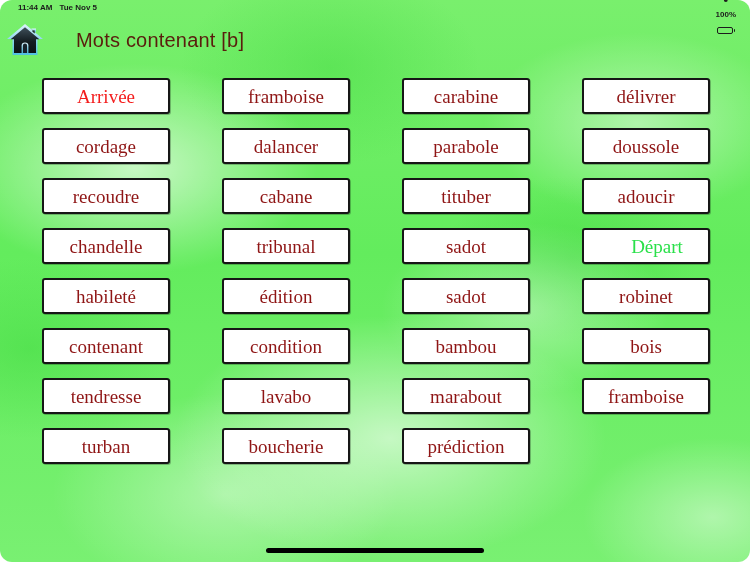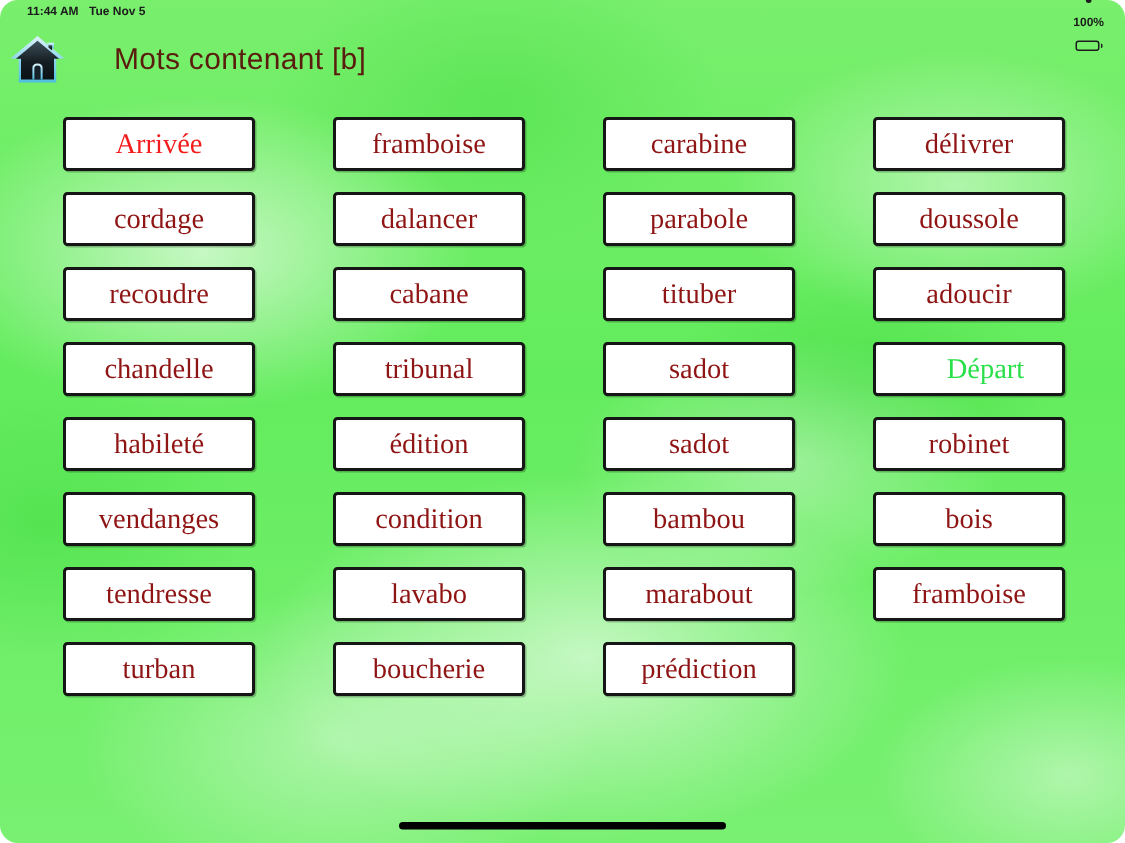--- a/index.html
+++ b/index.html
@@ -298,21 +298,21 @@
       <div class="word-card">
         <span class="word-text">édition</span>
       </div>
       <div class="word-card">
         <span class="word-text">sadot</span>
       </div>
       <div class="word-card">
         <span class="word-text">robinet</span>
       </div>
       <div class="word-card">
-        <span class="word-text">vendanges</span>
+        <span class="word-text">contenant</span>
       </div>
       <div class="word-card">
         <span class="word-text">condition</span>
       </div>
       <div class="word-card">
         <span class="word-text">bambou</span>
       </div>
       <div class="word-card">
         <span class="word-text">bois</span>
       </div>

